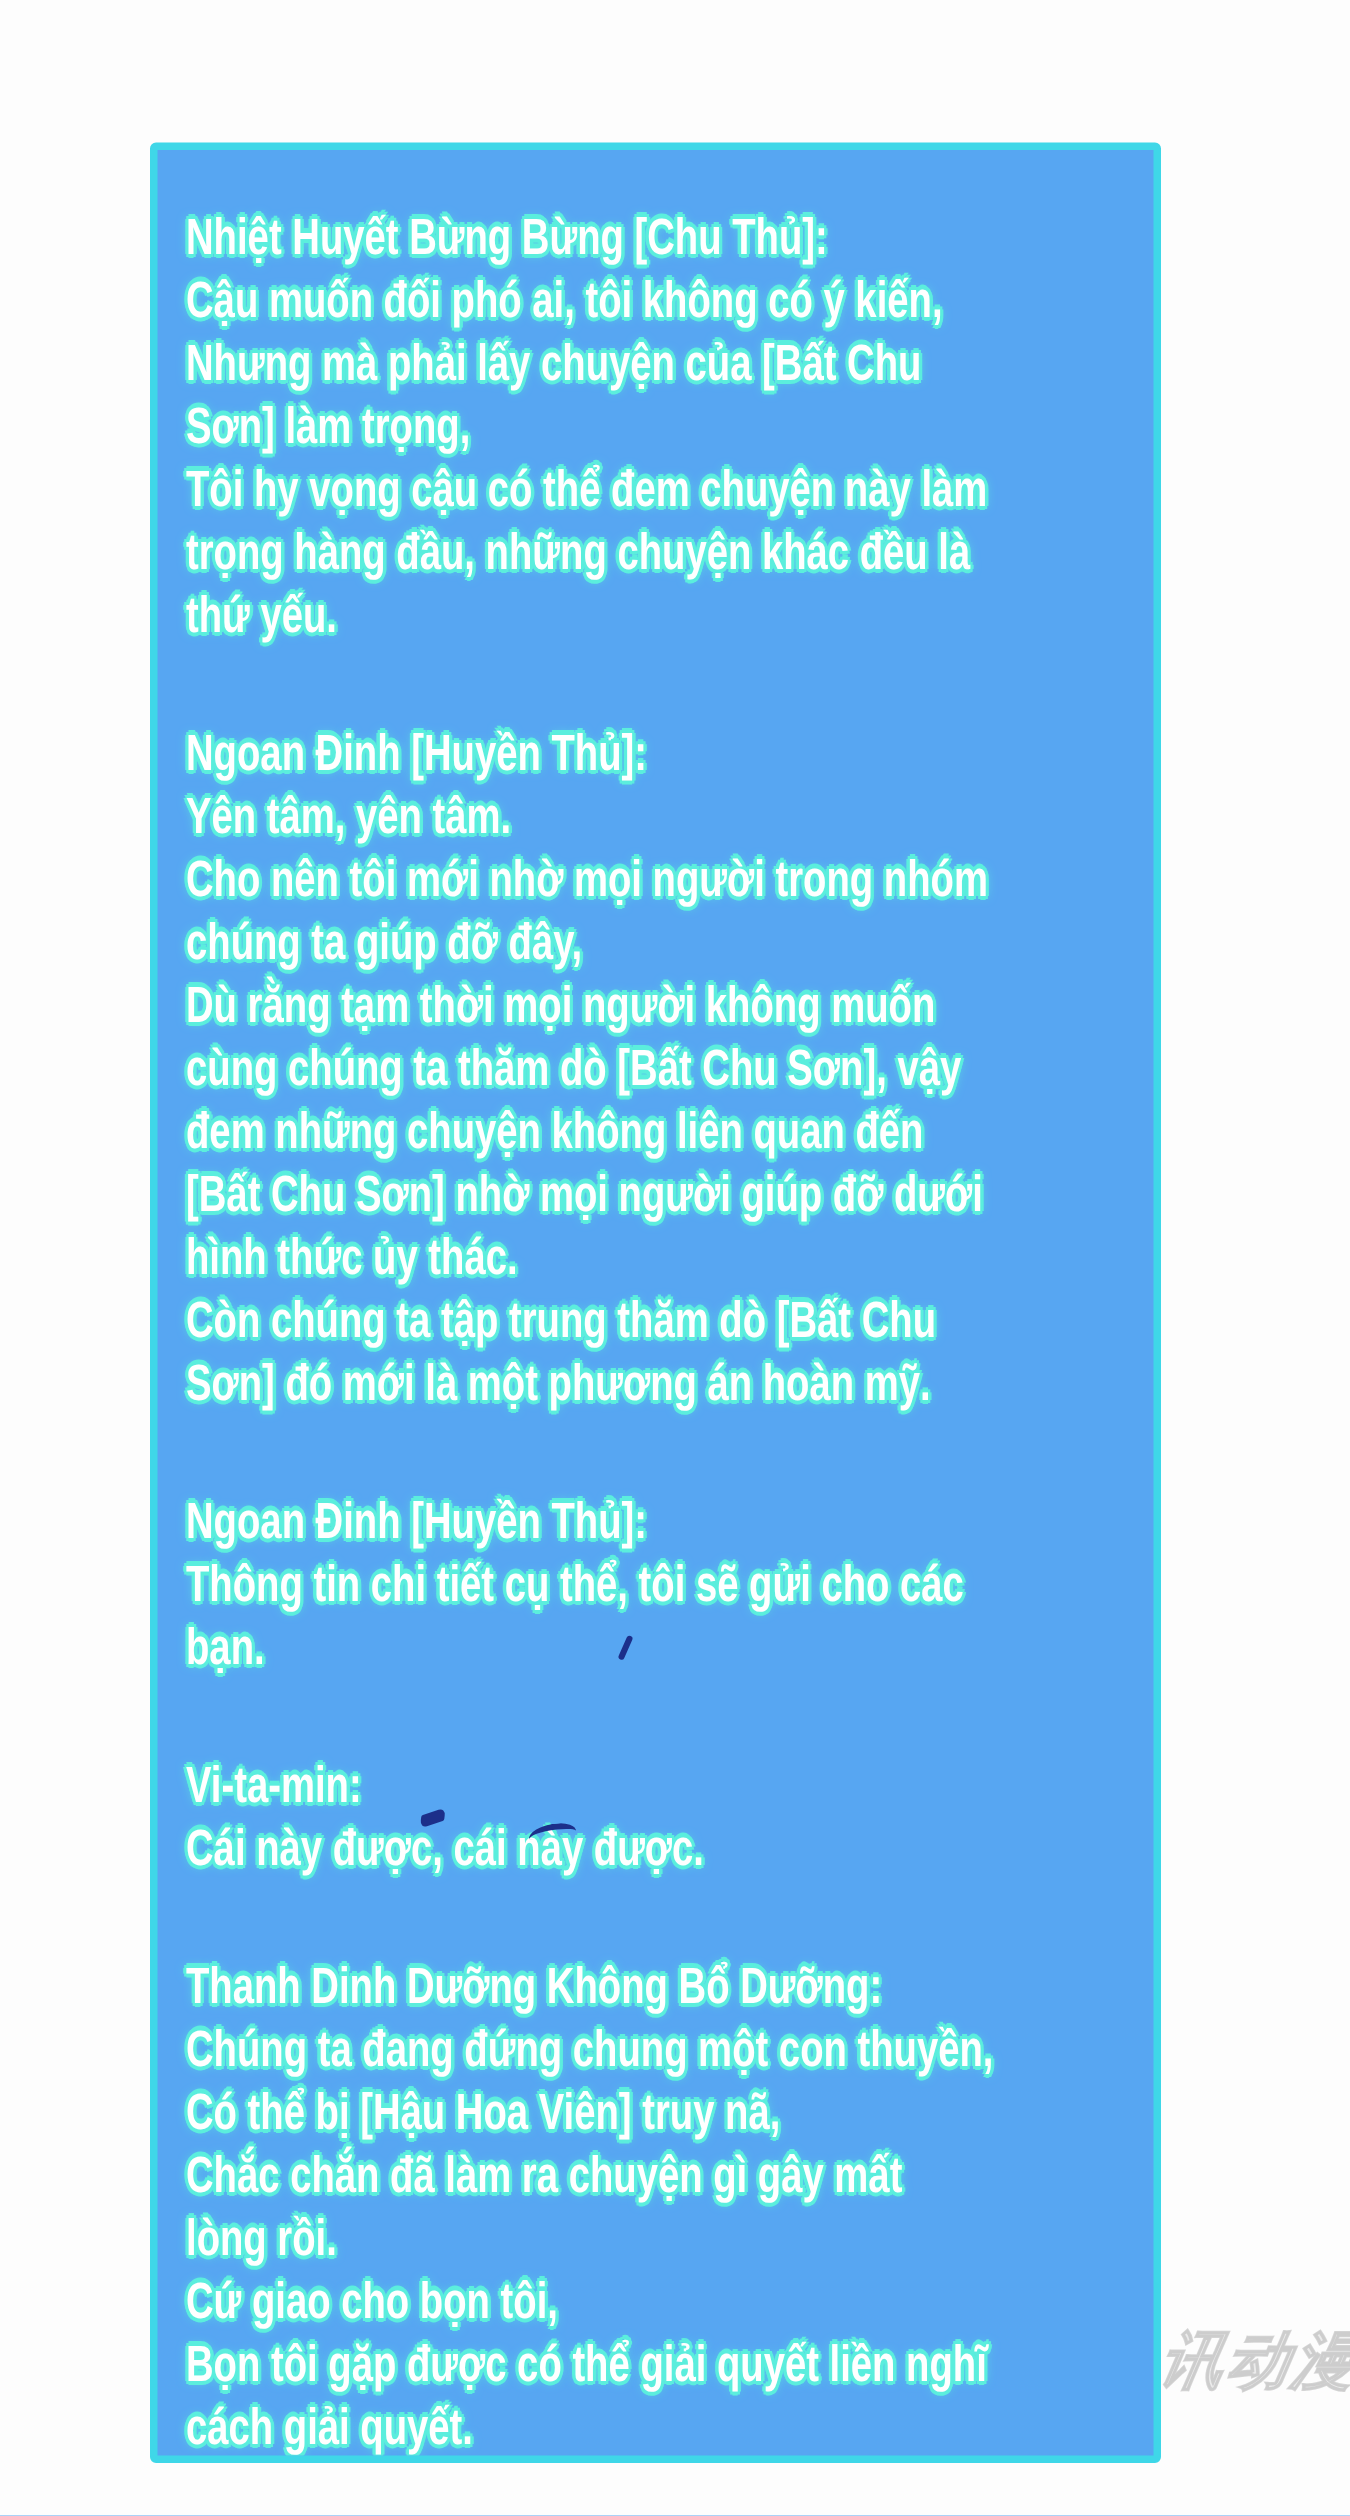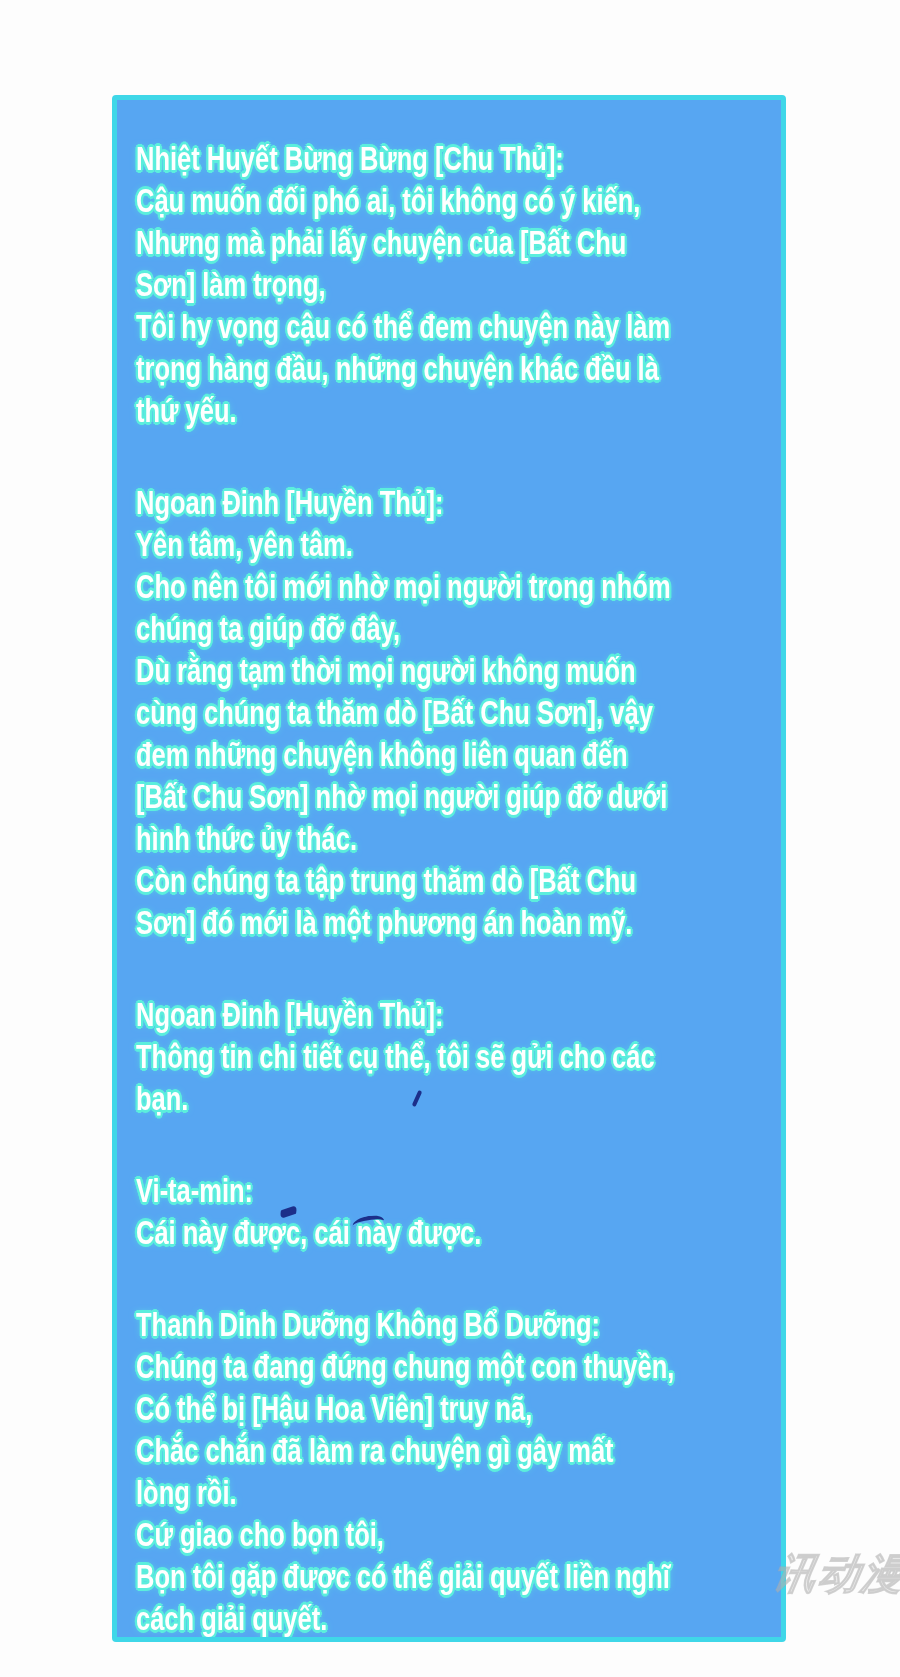--- a/index.html
+++ b/index.html
@@ -9,21 +9,21 @@
   body {
     width: 900px;
     height: 1677px;
     position: relative;
     overflow: hidden;
     background: var(--page-bg, #fdfdfd);
     font-family: "Liberation Sans", "DejaVu Sans", sans-serif;
   }
   .chat-panel {
     position: absolute;
-    left: 112px;
+    left: 100px;
     top: 95px;
     width: 674px;
     height: 1547px;
     box-sizing: border-box;
     background: var(--panel-bg, #57a6f2);
     border: 5px solid var(--panel-border, #3fd7e8);
     border-radius: 4px;
     overflow: hidden;
   }
   .panel-text {

